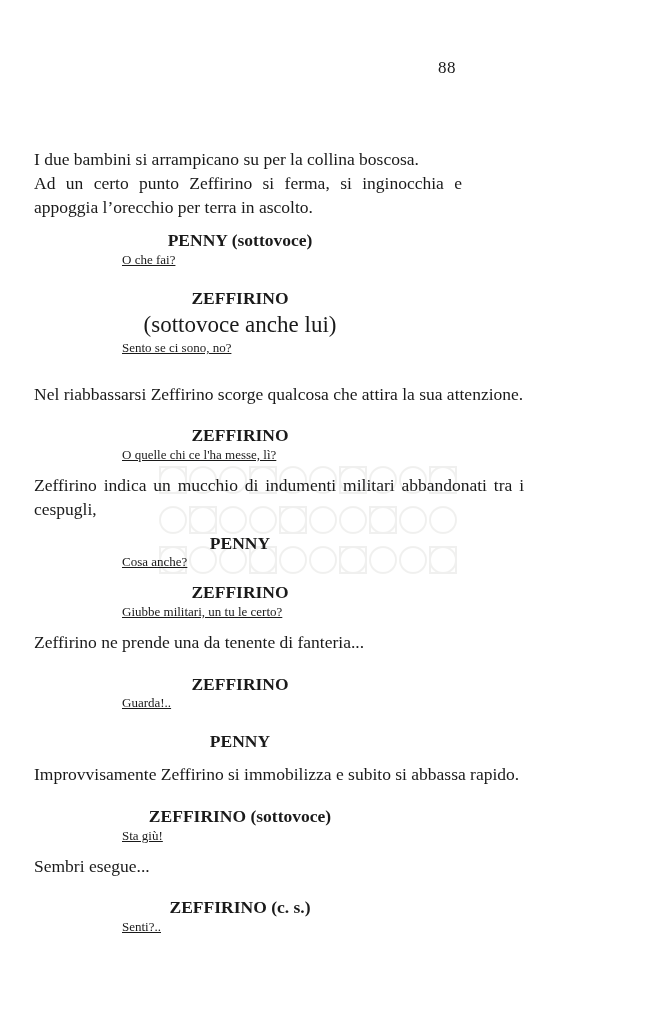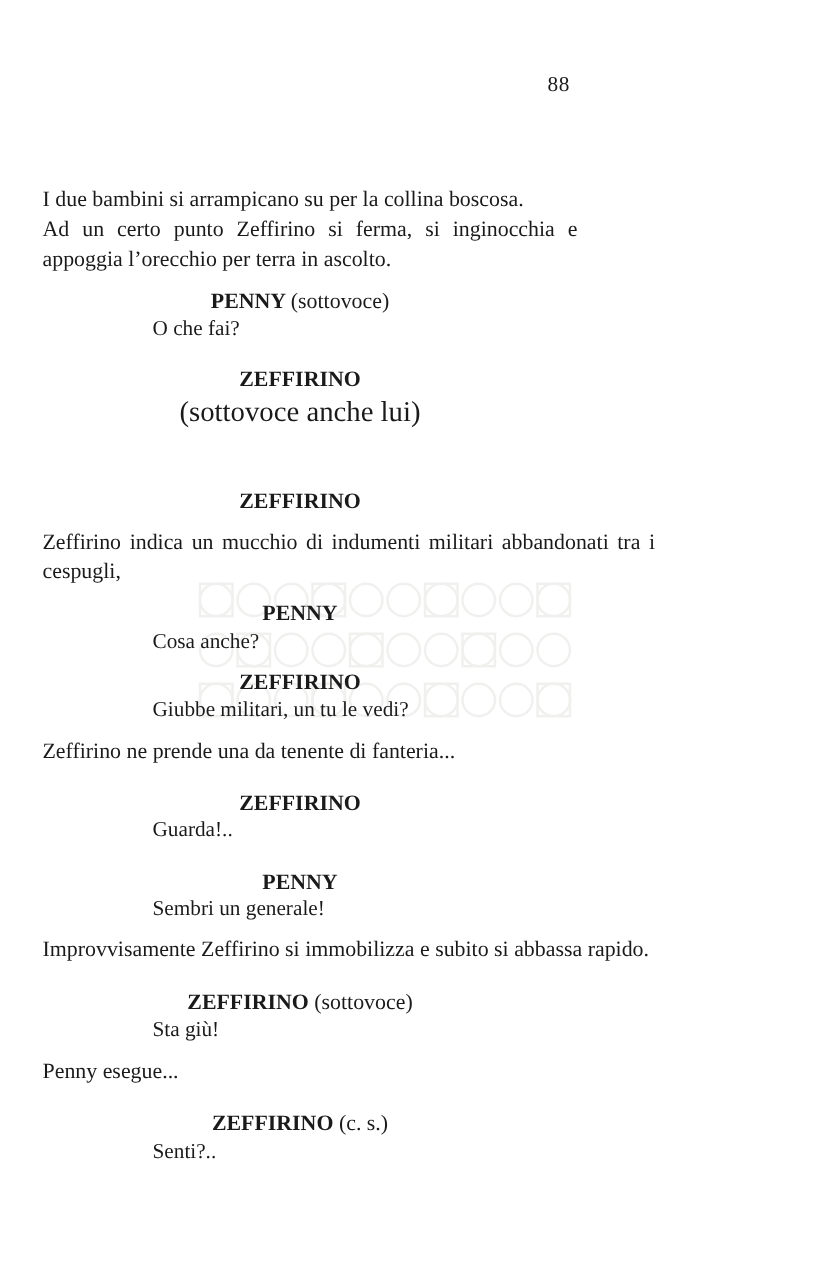--- a/index.html
+++ b/index.html
@@ -47,35 +47,36 @@
   }
   .cue {
     text-align: center;
     font-size: 17.5px;
     line-height: 1.3;
     font-weight: bold;
     margin: 0;
     padding-right: 62px;
   }
   .cue .paren {
-    font-weight: normal;
+    font-weight: bold;
   }
   .paren-line {
     text-align: center;
     font-size: 23px;
     line-height: 1.3;
     margin: 0;
     padding-right: 62px;
   }
   .dialogue {
-    font-size: 17px;
+    font-size: 13px;
     line-height: 1.3;
     margin: 0;
     padding-left: 104px;
     padding-right: 62px;
+    text-decoration: underline;
   }
   .gap-sm { height: 10px; }
   .gap-md { height: 18px; }
   .gap-lg { height: 26px; }
 
   
   .watermark {
     position: absolute;
     left: 148px;
     top: 458px;
@@ -148,68 +149,70 @@
 
     <div class="gap-sm"></div>
 
     <p class="cue"><span>PENNY</span> <span class="paren">(sottovoce)</span></p>
     <p class="dialogue">O che fai?</p>
 
     <div class="gap-md"></div>
 
     <p class="cue"><span>ZEFFIRINO</span></p>
     <p class="paren-line">(sottovoce anche lui)</p>
+    <p class="dialogue">Sento se ci sono, no?</p>
 
     <div class="gap-lg"></div>
 
-
-    <div class="gap-md"></div>
-
-    <p class="cue"><span>ZEFFIRINO</span></p>
+    <p class="action full">Nel riabbassarsi Zeffirino scorge qualcosa che attira la sua attenzione.</p>
+
+    <div class="gap-md"></div>
+
+    <p class="cue"><span>ZEFFIRINO</span></p>
+    <p class="dialogue">O quelle chi ce l'ha messe, lì?</p>
 
     <div class="gap-sm"></div>
 
     <p class="action full">Zeffirino indica un mucchio di indumenti militari abbandonati tra i cespugli,</p>
 
     <div class="gap-sm"></div>
 
     <p class="cue"><span>PENNY</span></p>
     <p class="dialogue">Cosa anche?</p>
 
     <div class="gap-sm"></div>
 
     <p class="cue"><span>ZEFFIRINO</span></p>
-    <p class="dialogue">Giubbe militari, un tu le vedi?</p>
+    <p class="dialogue">Giubbe militari, un tu le certo?</p>
 
     <div class="gap-sm"></div>
 
     <p class="action full">Zeffirino ne prende una da tenente di fanteria...</p>
 
     <div class="gap-md"></div>
 
     <p class="cue"><span>ZEFFIRINO</span></p>
     <p class="dialogue">Guarda!..</p>
 
     <div class="gap-md"></div>
 
     <p class="cue"><span>PENNY</span></p>
-    <p class="dialogue">Sembri un generale!</p>
 
     <div class="gap-sm"></div>
 
     <p class="action full">Improvvisamente Zeffirino si immobilizza e subito si abbassa rapido.</p>
 
     <div class="gap-md"></div>
 
     <p class="cue"><span>ZEFFIRINO</span> <span class="paren">(sottovoce)</span></p>
     <p class="dialogue">Sta giù!</p>
 
     <div class="gap-sm"></div>
 
-    <p class="action full">Penny esegue...</p>
+    <p class="action full">Sembri esegue...</p>
 
     <div class="gap-md"></div>
 
     <p class="cue"><span>ZEFFIRINO</span> <span class="paren">(c. s.)</span></p>
     <p class="dialogue">Senti?..</p>
 
   </div>
 </div>
 
 </body></html>

